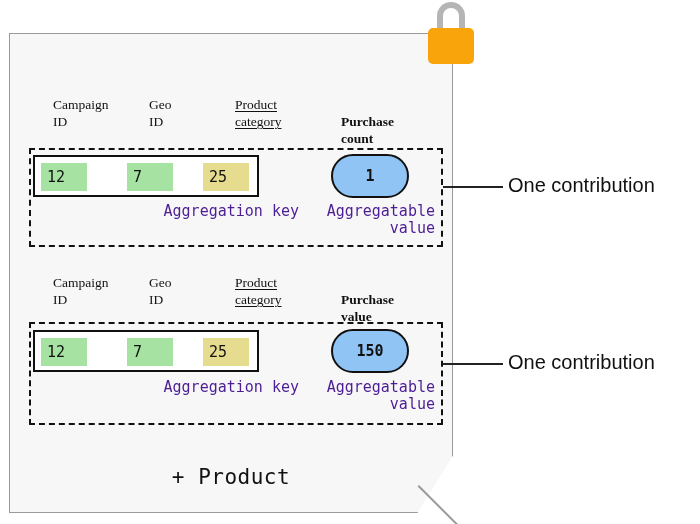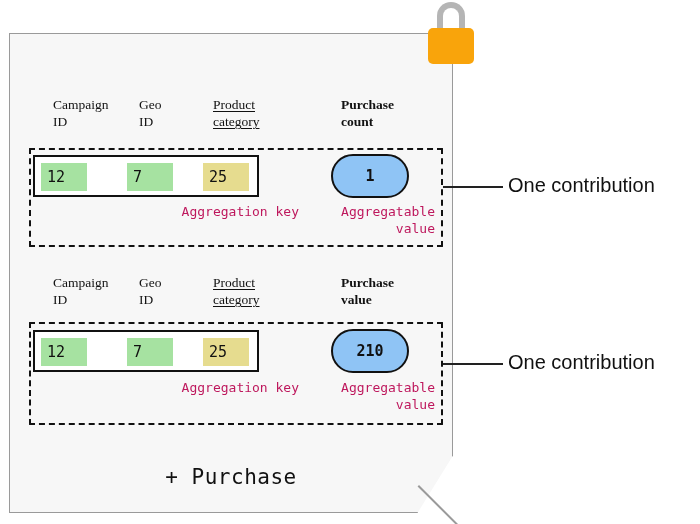--- a/index.html
+++ b/index.html
@@ -95,23 +95,23 @@
     font-family: Liberation Serif, serif;
   }
   .col-head {
     position: absolute;
     font-size: 13.5px;
     line-height: 17px;
     color: #111111;
     white-space: pre-line;
   }
   .col-head.h-campaign { left: 44px;  top: 0px; }
-  .col-head.h-geo      { left: 130px; top: 0px; }
-  .col-head.h-product  { left: 204px; top: 0px; text-decoration: underline; text-underline-offset: 2px; }
-  .col-head.h-metric   { left: 332px; top: 0px; font-weight: bold; }
+  .col-head.h-geo      { left: 140px; top: 0px; }
+  .col-head.h-product  { left: 226px; top: 0px; text-decoration: underline; text-underline-offset: 2px; }
+  .col-head.h-metric   { left: 332px; top: 17px; font-weight: bold; }
 
   .dashed-box {
     position: absolute;
     left: 20px;
     width: 414px;
     border: 2.2px dashed #111111;
     box-sizing: border-box;
     border-radius: 1px;
   }
 
@@ -151,22 +151,22 @@
     align-items: center;
     justify-content: center;
     font-size: 15px;
     font-weight: bold;
     color: #111111;
     box-sizing: border-box;
   }
 
   .annot {
     position: absolute;
-    color: #be185d;
-    font-size: 13px;
+    color: #4c1d95;
+    font-size: 15px;
     line-height: 17px;
   }
   .annot.key-annot   { left: 120px; width: 170px; text-align: right; }
   .annot.value-annot { left: 296px; width: 130px; text-align: right; white-space: pre-line; }
 
   
   .callout-line {
     position: absolute;
     height: 1.6px;
     background: #222222;
@@ -264,26 +264,26 @@
       </div>
       <div class="key-cell c2">
         <span class="cellval">7</span>
       </div>
       <div class="key-cell c3">
         <span class="cellval">25</span>
       </div>
     </div>
 
     <div class="value-pill" style="left:322px; top:55px;">
-      <span>210</span>
+      <span>150</span>
     </div>
 
     <div class="annot key-annot" style="top:105px;">Aggregation key</div>
     <div class="annot value-annot" style="top:105px;">Aggregatable
 value</div>
   </div>
 
   <div class="callout-line" style="left:443px; top:363px; width:60px;"></div>
   <div class="callout-label" style="left:508px; top:351px;">One contribution</div>
 
-  <div class="metadata" style="top:465px;">+ Purchase</div>
+  <div class="metadata" style="top:465px;">+ Product</div>
 
 </div>
 
 </body></html>

